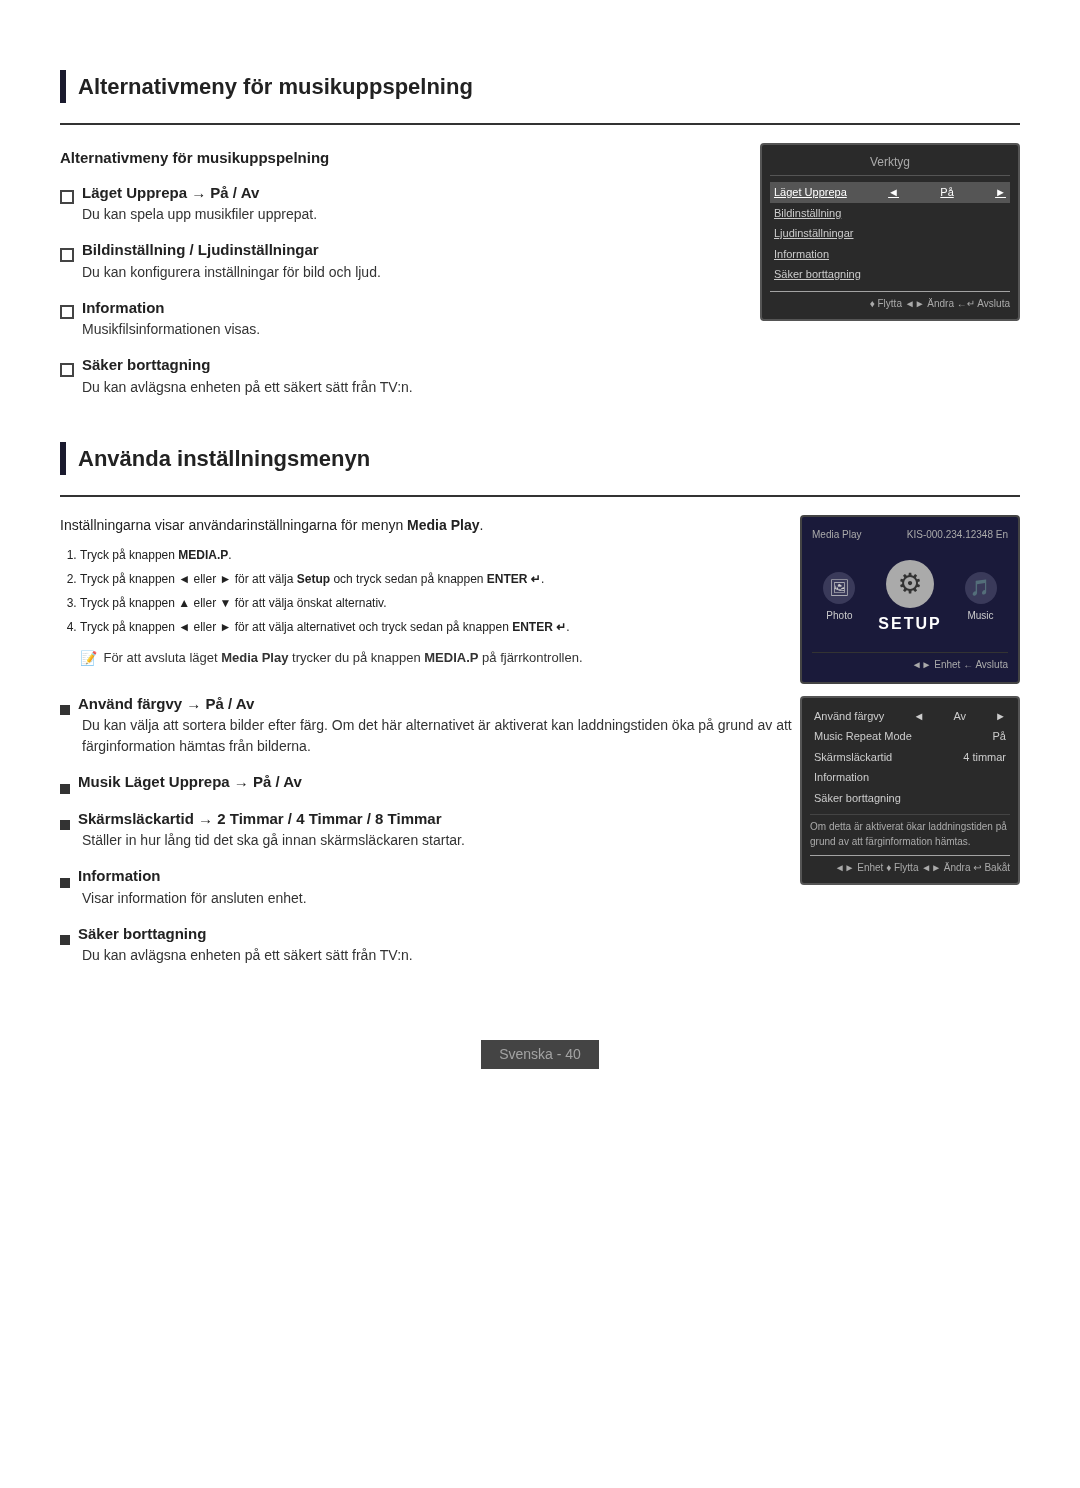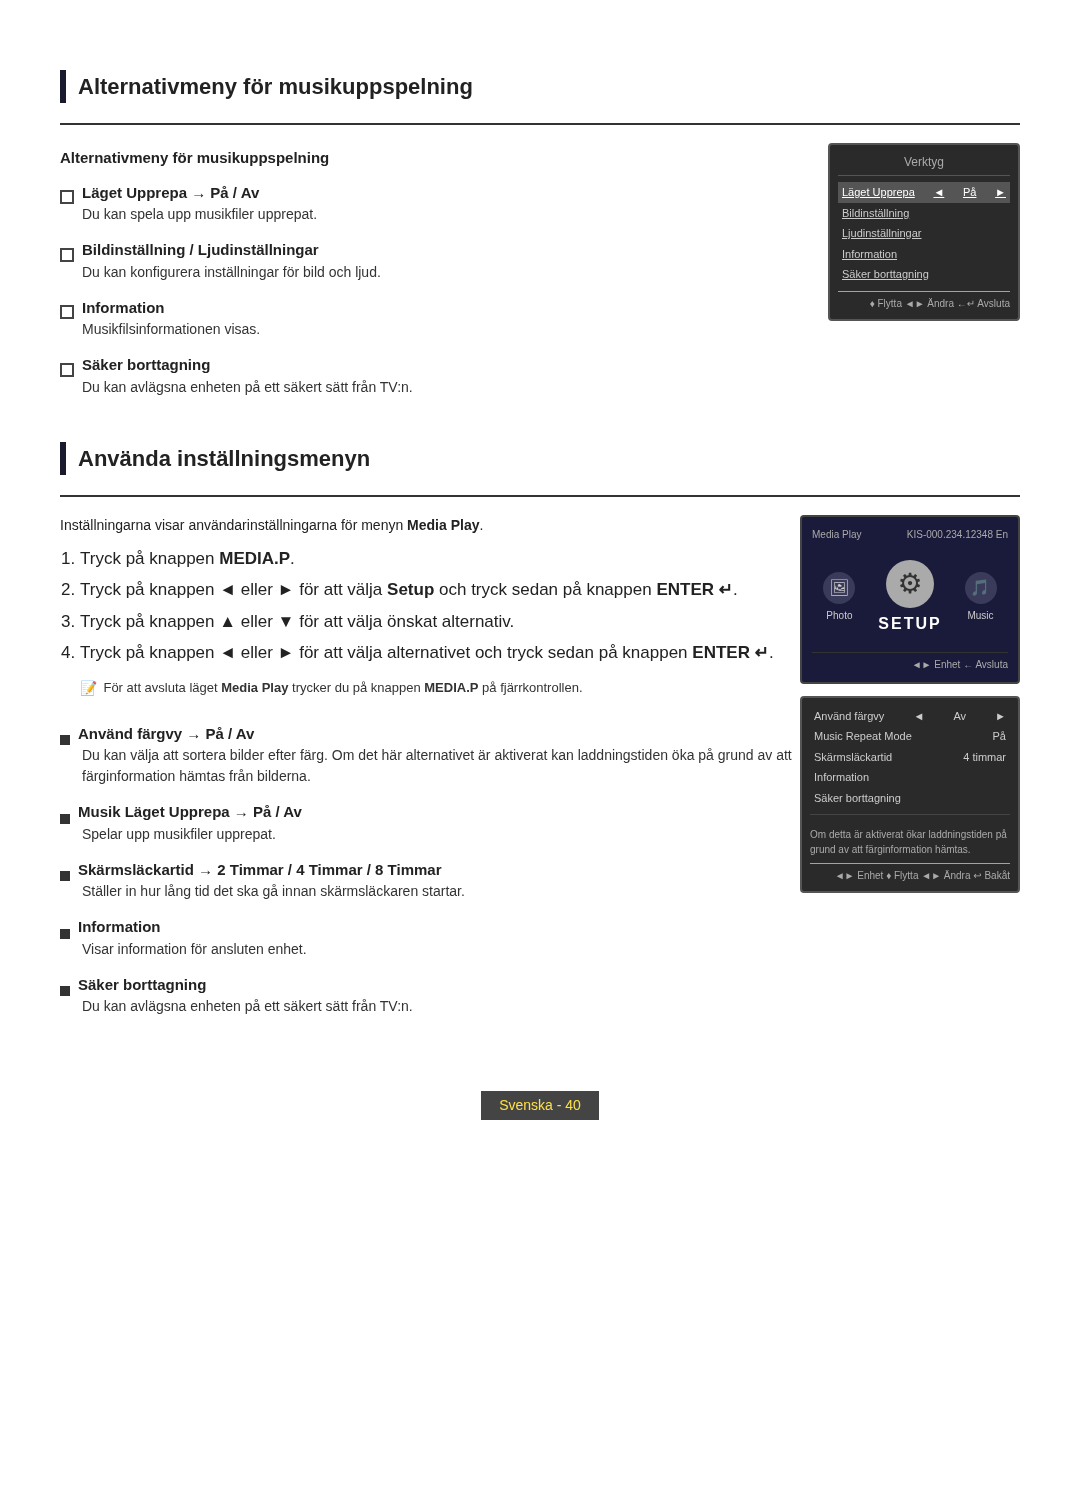--- a/index.html
+++ b/index.html
@@ -43,21 +43,21 @@
       display: flex;
       gap: 30px;
       align-items: flex-start;
     }
 
     .content-col {
       flex: 1;
     }
 
     .image-col {
-      width: 192px;
+      width: 260px;
       flex-shrink: 0;
       border-radius: 25px;
     }
 
     
     .menu-item {
       margin-bottom: 14px;
     }
 
     .menu-item-title {
@@ -92,21 +92,21 @@
     }
 
     
     .steps-list {
       margin-left: 20px;
       margin-bottom: 12px;
     }
 
     .steps-list li {
       margin-bottom: 6px;
-      font-size: 17px;
+      font-size: 12px;
     }
 
     .steps-list li b {
       font-weight: bold;
     }
 
     
     .note-block {
       display: flex;
       align-items: flex-start;
@@ -262,35 +262,35 @@
       padding: 2px 4px;
       font-size: 11px;
       color: #ccc;
     }
 
     .settings-note-text {
       font-size: 10px;
       color: #aaa;
       margin-top: 6px;
       border-top: 1px solid #444;
-      padding-top: 12px;
+      padding-top: 4px;
     }
 
     
     .page-footer {
       text-align: center;
       margin-top: 60px;
       font-size: 14px;
       color: #333;
     }
 
     .footer-badge {
       display: inline-block;
       background: #444;
-      color: #fde047;
+      color: #a3a3a3;
       padding: 4px 18px;
       font-size: 14px;
     }
 
     
     .section2-content {
       display: flex;
       align-items: flex-start;
     }
 
@@ -407,21 +407,20 @@
           <span>Använd färgvy → På / Av</span>
         </div>
         <p class="menu-item-desc">Du kan välja att sortera bilder efter färg. Om det här alternativet är aktiverat kan laddningstiden öka på grund av att färginformation hämtas från bilderna.</p>
       </div>
 
       <div class="menu-item">
         <div class="menu-item-title">
           <span class="square-icon"></span>
           <span>Musik Läget Upprepa → På / Av</span>
         </div>
-        <p class="menu-item-desc">Spelar upp musikfiler upprepat.</p>
       </div>
 
       <div class="menu-item">
         <div class="menu-item-title">
           <span class="square-icon"></span>
           <span>Skärmsläckartid → 2 Timmar / 4 Timmar / 8 Timmar</span>
         </div>
         <p class="menu-item-desc">Ställer in hur lång tid det ska gå innan skärmsläckaren startar.</p>
       </div>
 

